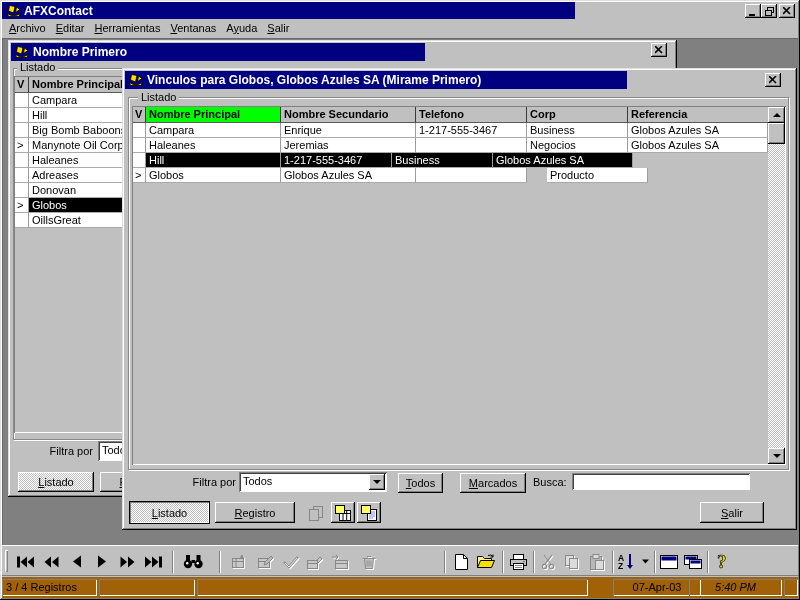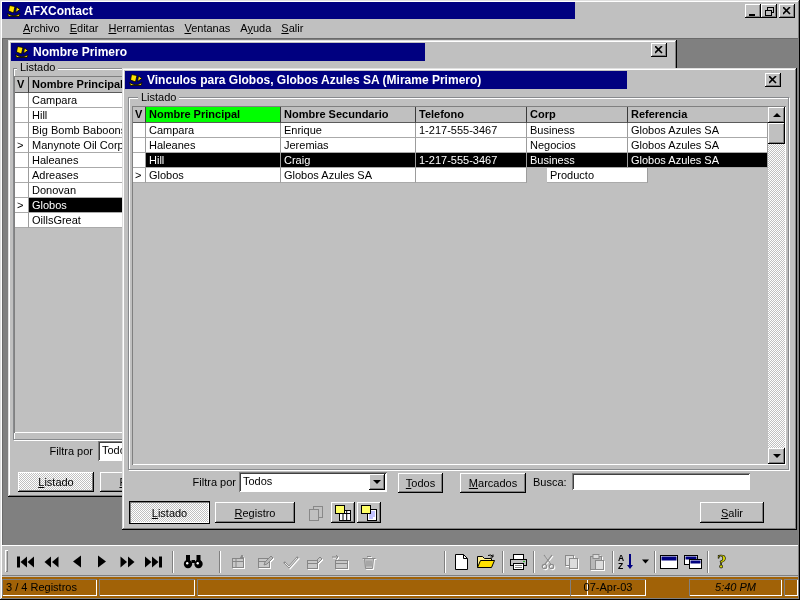--- a/index.html
+++ b/index.html
@@ -59,21 +59,21 @@
         <rect x="2.5" y="0.5" width="6" height="5" fill="none" stroke="#000"></rect>
         <rect x="0.5" y="3.5" width="6" height="5" fill="#c0c0c0" stroke="#000"></rect>
       </svg>
     </div>
   <div class="abs tbbtn" style="left:779px;top:4px;width:16px;height:14px;" data-name="close-button">
       <svg width="8" height="8">
         <path d="M0,0 L7,7 M7,0 L0,7" stroke="#000" stroke-width="1.6"></path>
       </svg>
     </div>
 
-  <div class="abs" style="left:2px;top:19px;width:796px;height:17px;display:flex;align-items:center;padding-left:16px;" data-name="menu-bar">
+  <div class="abs" style="left:2px;top:19px;width:796px;height:17px;display:flex;align-items:center;padding-left:2px;" data-name="menu-bar">
     <span style="padding:0 5px;" data-name="menu-archivo"><u>A</u>rchivo</span>
     <span style="padding:0 5px;" data-name="menu-editar"><u>E</u>ditar</span>
     <span style="padding:0 5px;" data-name="menu-herramientas"><u>H</u>erramientas</span>
     <span style="padding:0 5px;" data-name="menu-ventanas"><u>V</u>entanas</span>
     <span style="padding:0 5px;" data-name="menu-ayuda">A<u>y</u>uda</span>
     <span style="padding:0 5px;" data-name="menu-salir"><u>S</u>alir</span>
   </div>
 
   <div class="abs" style="left:2px;top:38px;width:796px;height:507px;background:#808080;box-shadow:inset 1px 1px 0 #6a6a6a;" data-name="mdi-area">
 
@@ -200,21 +200,20 @@
               <div class="td vcell" style="width: 13px; padding-left: 2px;"></div>
               <div class="td" style="width: 135px;">Haleanes</div>
               <div class="td" style="width: 135px;">Jeremias</div>
               <div class="td" style="width: 111px;"></div>
               <div class="td" style="width: 101px;">Negocios</div>
               <div class="td" style="width: 140px;">Globos Azules SA</div>
             </div>
             <div class="trow sel" data-name="table-row">
               <div class="td vcell" style="width: 13px; padding-left: 2px;"></div>
               <div class="td" style="width: 135px;">Hill</div>
-              <div class="td" style="width: 135px;">Craig</div>
               <div class="td" style="width: 111px;">1-217-555-3467</div>
               <div class="td" style="width: 101px;">Business</div>
               <div class="td" style="width: 140px;">Globos Azules SA</div>
             </div>
             <div class="trow" data-name="table-row">
               <div class="td vcell" style="width: 13px; padding-left: 2px;">&gt;</div>
               <div class="td" style="width: 135px;">Globos</div>
               <div class="td" style="width: 135px;">Globos Azules SA</div>
               <div class="td" style="width: 111px;"></div>
               <div class="td" style="width: 101px; margin-left: 20px;">Producto</div>
@@ -467,17 +466,17 @@
   <div class="ti" style="left:712px;width:22px;" data-name="help-button">
       <svg width="16" height="21" data-name="help-icon">
         <text x="2" y="17" font-size="19" font-weight="bold" fill="#d2d200" stroke="#000" stroke-width="0.6" font-family="Liberation Serif,serif">?</text>
       </svg>
     </div>
 
   <div class="abs" style="left:2px;top:577px;width:796px;height:21px;background:#a16207;" data-name="status-bar">
     <div class="spanel" style="left:0px;width:95px;padding-left:4px;" data-name="status-records">3 / 4 Registros</div>
     <div class="spanel" style="left:97px;width:96px;" data-name="status-panel-2"></div>
     <div class="spanel" style="left:195px;width:391px;" data-name="status-panel-3"></div>
-    <div class="spanel" style="left:568px;width:76px;text-align:center;" data-name="status-date">07-Apr-03</div>
+    <div class="spanel" style="left:611px;width:88px;text-align:center;" data-name="status-date">07-Apr-03</div>
     <div class="spanel" style="left:687px;width:93px;text-align:center;font-style:italic;" data-name="status-time">5:40 PM</div>
     <div class="spanel" style="left:782px;width:14px;" data-name="status-grip"></div>
   </div>
 </div>
 
 </body></html>

